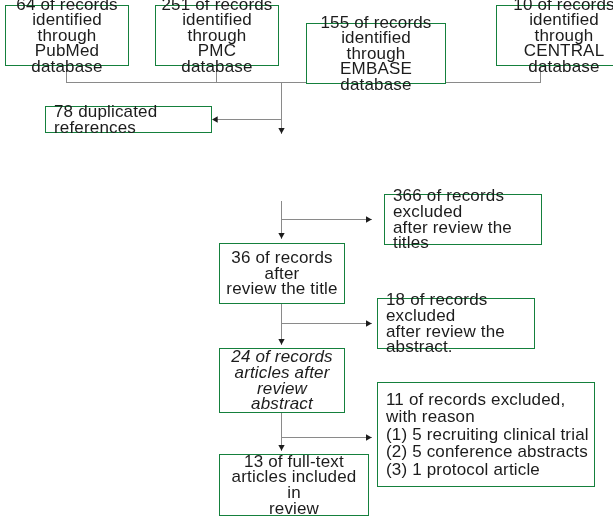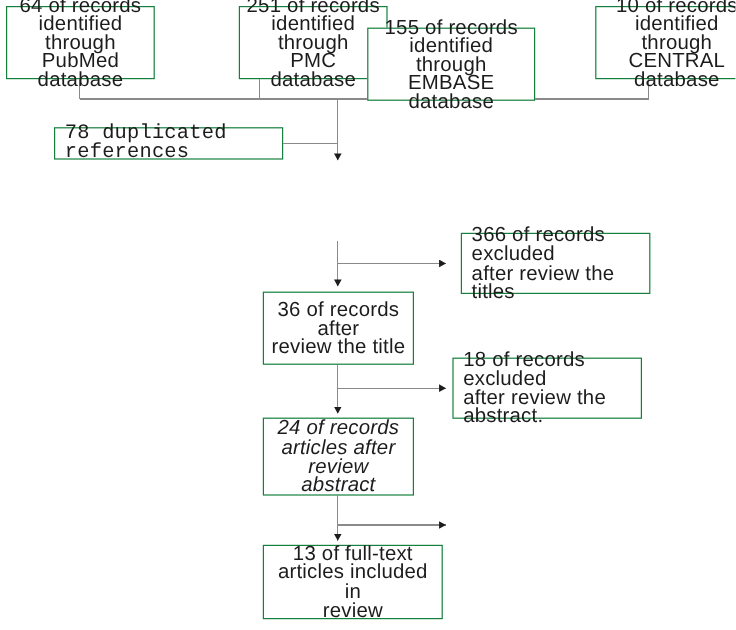--- a/index.html
+++ b/index.html
@@ -93,46 +93,50 @@
       <path d="M281.5,412.5 L281.5,437.5"></path>
       <path d="M281.5,437.5 L371.5,437.5" marker-end="url(#arrowRight)"></path>
       <path d="M281.5,437.5 L281.5,450.5" marker-end="url(#arrowDown)"></path>
     </g>
   </svg>
 
   <div class="node" style="left:5px; top:5px; width:124px; height:61px;">64 of records
 identified through
 PubMed database</div>
 
-  <div class="node" style="left:155px; top:5px; width:124px; height:61px;margin-left:44px;">251 of records
+  <div class="node" style="left:155px; top:5px; width:124px; height:61px;">251 of records
 identified through
 PMC database</div>
 
   <div class="node" style="left:306px; top:23px; width:140px; height:61px;">155 of records
 identified through
 EMBASE database</div>
 
   <div class="node" style="left:472px; top:5px; width:136px; height:61px;margin-left:24px;">10 of records
 identified through
 CENTRAL database</div>
 
-  <div class="node left-align" style="left:45px; top:106px; width:191px; height:27px;font-family:Liberation Mono, monospace;">78 duplicated references</div>
+  <div class="node left-align" style="left:45px; top:106px; width:167px; height:27px;">78 duplicated references</div>
 
 
   <div class="node left-align" style="left:384px; top:194px; width:158px; height:51px;">366 of records excluded
 after review the titles</div>
 
   <div class="node" style="left:219px; top:243px; width:126px; height:61px;">36 of records after
 review the title</div>
 
   <div class="node left-align" style="left:377px; top:298px; width:158px; height:51px;">18 of records excluded
 after review the abstract.</div>
 
   <div class="node" style="left:219px; top:348px; width:126px; height:65px;font-style:italic;">24 of records
 articles after review
 abstract</div>
 
+  <div class="node left-align" style="left:377px; top:382px; width:218px; height:105px; line-height:17.5px;">11 of records excluded, with reason
+(1)  5 recruiting clinical trial
+(2)  5 conference abstracts
+(3) 1 protocol article</div>
 
   <div class="node" style="left:219px; top:454px; width:150px; height:62px;">13 of full-text
 articles included in
 review</div>
 
 </div>
 
 </body></html>

